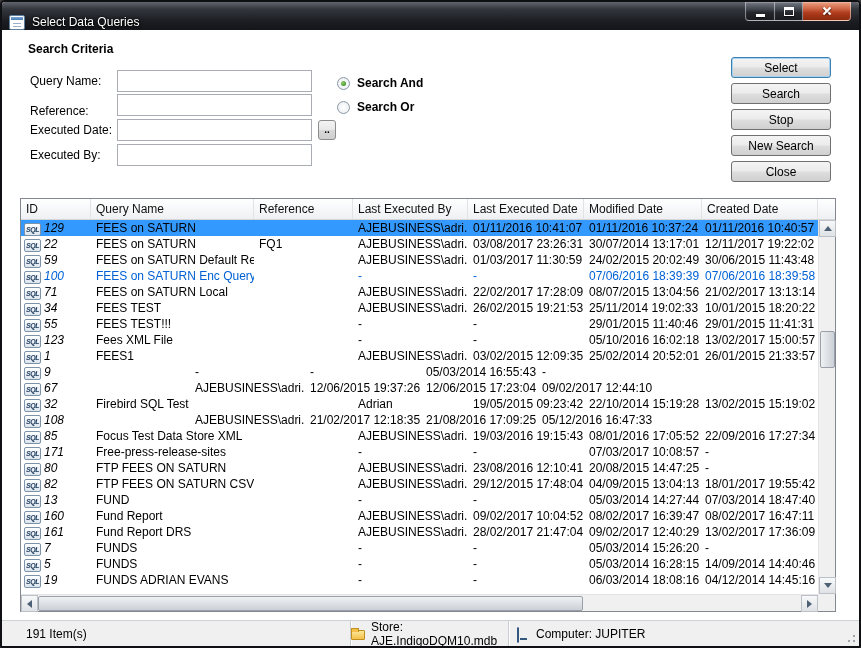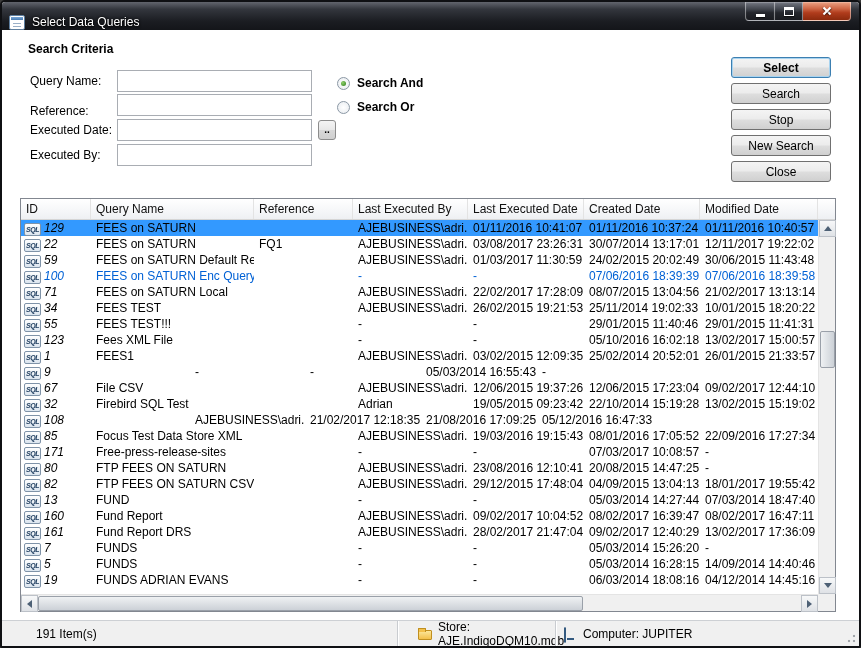--- a/index.html
+++ b/index.html
@@ -63,21 +63,21 @@
   .radio-circle { width:13px; height:13px; border-radius:50%;
     border:1px solid #8b98a5; background:radial-gradient(#ffffff,#e7ebef); position:relative; flex:0 0 auto; }
   .radio-circle.checked::after { content:""; position:absolute; inset:3px; border-radius:50%;
     background:radial-gradient(circle at 35% 35%, #8ed06a, #2f7d1e); }
   .radio-label { font-weight:bold; color:#000; }
 
   .abtn { position:absolute; left:729px; width:100px; height:21px;
     border:1px solid #707070; border-radius:3px;
     background:linear-gradient(#f4f4f4,#ececec 45%,#dddddd 55%,#d0d0d0);
     font:12px "Liberation Sans", sans-serif; color:#000; }
-  .abtn.default { border-color:#3c7fb1; box-shadow:0 0 0 1px #a8d3ef inset; font-weight:bold; }
+  .abtn.default { border-color:#3c7fb1; box-shadow:0 0 0 1px #a8d3ef inset; font-weight:normal; }
   .b1{top:27px} .b2{top:53px} .b3{top:79px} .b4{top:105px} .b5{top:131px}
 
   
   .grid { position:absolute; left:18px; top:168px; width:816px; height:414px;
     border:1px solid #828790; background:#fff; }
   .grid-header { position:absolute; top:0; left:0; right:0; height:21px; display:flex;
     background:linear-gradient(#ffffff,#f6f7f9 55%,#eef0f3); border-bottom:1px solid #d5d5d5; }
   .hcell { padding:3px 0 0 5px; color:#111; border-right:1px solid #e3e3e3;
     overflow:hidden; white-space:nowrap; }
   .hc0{width:70px} .hc1{width:163px} .hc2{width:99px} .hc3{width:115px}
@@ -113,22 +113,22 @@
   .tri { width:0; height:0; }
   .tri.up    { border-left:4px solid transparent; border-right:4px solid transparent; border-bottom:5px solid #4d6075; }
   .tri.down  { border-left:4px solid transparent; border-right:4px solid transparent; border-top:5px solid #4d6075; }
   .tri.left  { border-top:4px solid transparent; border-bottom:4px solid transparent; border-right:5px solid #4d6075; }
   .tri.right { border-top:4px solid transparent; border-bottom:4px solid transparent; border-left:5px solid #4d6075; }
 
   
   .statusbar { position:absolute; left:0; right:0; bottom:0; height:26px; background:#f0f0f0;
     border-top:1px solid #cdd0d4; display:flex; align-items:center; color:#000; }
   .spanel { height:100%; display:flex; align-items:center; }
-  .sp1 { width:395px; padding-left:34px; }
-  .sp2 { width:158px; padding-left:20px; border-left:1px solid #c9ccd0; box-shadow:inset 1px 0 0 #fff; }
+  .sp1 { width:348px; padding-left:24px; }
+  .sp2 { width:158px; padding-left:0; border-left:1px solid #c9ccd0; box-shadow:inset 1px 0 0 #fff; }
   .sp3 { flex:1; padding-left:8px; border-left:1px solid #c9ccd0; box-shadow:inset 1px 0 0 #fff; }
   .folder-icon { position:relative; width:14px; height:10px; margin:2px 6px 0 0; flex:0 0 auto;
     background:linear-gradient(#fce79a,#f3c04a); border:1px solid #c08f1f; border-radius:1px; }
   .folder-icon::before { content:""; position:absolute; top:-3px; left:-1px; width:6px; height:3px;
     background:#f3c04a; border:1px solid #c08f1f; border-bottom:none; border-radius:1px 1px 0 0; }
   .computer-icon { position:relative; width:13px; height:12px; margin-right:6px; flex:0 0 auto; }
   .computer-icon .screen { width:13px; height:9px; border:1px solid #33597f; border-radius:1px;
     background:linear-gradient(#cfe6fa,#8fbce4); }
   .computer-icon::after { content:""; position:absolute; left:3px; bottom:0; width:7px; height:2px; background:#33597f; }
   .grip { position:absolute; right:3px; bottom:3px; width:11px; height:11px;
@@ -190,22 +190,22 @@
     <button class="abtn b4">New Search</button>
     <button class="abtn b5">Close</button>
 
     <div class="grid">
       <div class="grid-header">
           <div class="hcell hc0">ID</div>
           <div class="hcell hc1">Query Name</div>
           <div class="hcell hc2">Reference</div>
           <div class="hcell hc3">Last Executed By</div>
           <div class="hcell hc4">Last Executed Date</div>
+          <div class="hcell hc6">Modified Date</div>
           <div class="hcell hc5">Created Date</div>
-          <div class="hcell hc6">Modified Date</div>
         </div>
       <div class="grid-rows">
           <div class="grid-row selected">
             <div class="cell c-id">
               <span class="sql-icon">SQL</span>
               <span class="id-num">129</span>
             </div>
             <div class="cell c-name">FEES on SATURN</div>
             <div class="cell c-ref"></div>
             <div class="cell c-by">AJEBUSINESS\adri...</div>
@@ -318,21 +318,20 @@
             <div class="cell c-by">-</div>
             <div class="cell c-last">-</div>
             <div class="cell c-created">05/03/2014 16:55:43</div>
             <div class="cell c-modified">-</div>
           </div>
           <div class="grid-row">
             <div class="cell c-id">
               <span class="sql-icon">SQL</span>
               <span class="id-num">67</span>
             </div>
-            <div class="cell c-name">File CSV</div>
             <div class="cell c-ref"></div>
             <div class="cell c-by">AJEBUSINESS\adri...</div>
             <div class="cell c-last">12/06/2015 19:37:26</div>
             <div class="cell c-created">12/06/2015 17:23:04</div>
             <div class="cell c-modified">09/02/2017 12:44:10</div>
           </div>
           <div class="grid-row">
             <div class="cell c-id">
               <span class="sql-icon">SQL</span>
               <span class="id-num">32</span>

